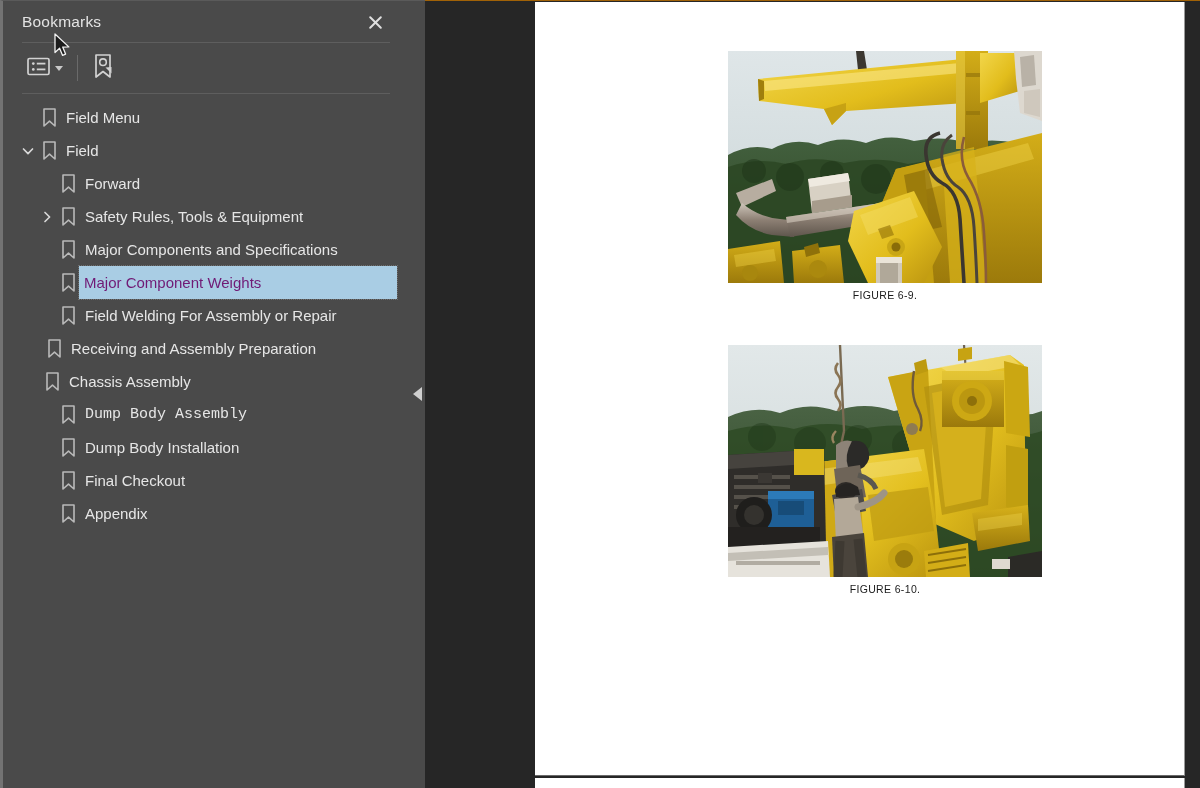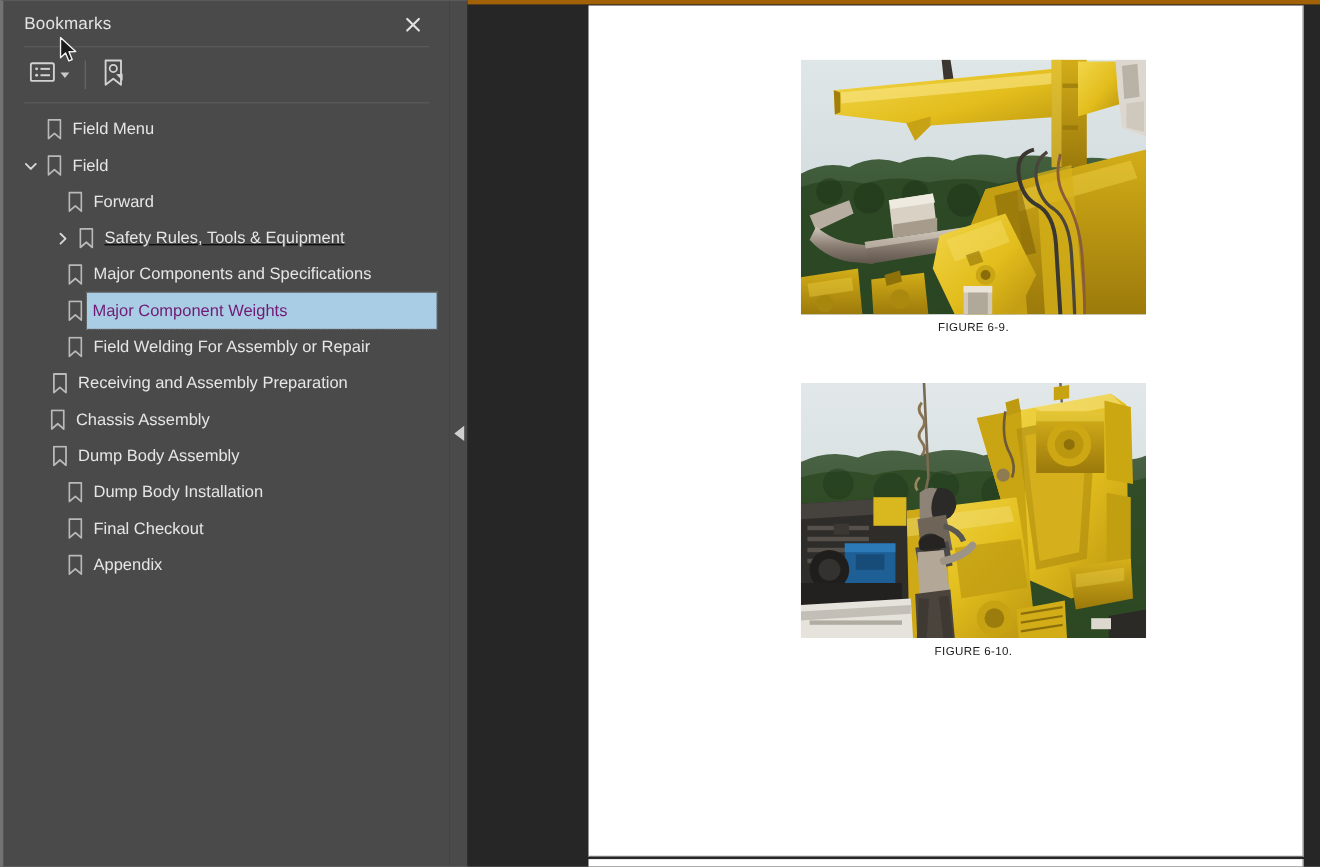--- a/index.html
+++ b/index.html
@@ -156,21 +156,21 @@
     border-bottom: 7px solid transparent;
     border-right: 9px solid #cfcfcf;
   }
 
   
   #viewer {
     position: absolute;
     left: 425px; top: 0;
     width: 775px; height: 788px;
     background: #262626;
-    border-top: 4px solid #a16207;
+    border-top: 1px solid #a16207;
     overflow: hidden;
   }
   #page-1 {
     position: absolute;
     left: 110px; top: 1px;
     width: 650px;
     height: 774px;
     background: #ffffff;
     border-right: 1px solid #9a9a9a;
     border-bottom: 1px solid #6a6a6a;
@@ -288,21 +288,21 @@
         </div>
         <div class="bm-row" style="padding-left: 33px;">
           <span class="bm-twisty"></span>
           <span class="bm-icon">
             <svg width="13" height="19" viewBox="0 0 13 19">
               <path d="M1 1 H12 V18 L6.5 13.2 L1 18 Z" fill="none" stroke="#b9b9b9" stroke-width="1.6" stroke-linejoin="round"></path>
             </svg>
           </span>
           <span class="bm-label">Forward</span>
         </div>
-        <div class="bm-row" style="padding-left: 43px; text-decoration: underline;">
+        <div class="bm-row" style="padding-left: 33px;">
           <span class="bm-twisty">
             <svg width="14" height="14" viewBox="0 0 14 14">
               <path d="M5 2.5 L9.6 7 L5 11.5" fill="none" stroke="#d8d8d8" stroke-width="1.7" stroke-linecap="round" stroke-linejoin="round"></path>
             </svg>
           </span>
           <span class="bm-icon">
             <svg width="13" height="19" viewBox="0 0 13 19">
               <path d="M1 1 H12 V18 L6.5 13.2 L1 18 Z" fill="none" stroke="#b9b9b9" stroke-width="1.6" stroke-linejoin="round"></path>
             </svg>
           </span>
@@ -346,21 +346,21 @@
         </div>
         <div class="bm-row" style="padding-left: 17px;">
           <span class="bm-twisty"></span>
           <span class="bm-icon">
             <svg width="13" height="19" viewBox="0 0 13 19">
               <path d="M1 1 H12 V18 L6.5 13.2 L1 18 Z" fill="none" stroke="#b9b9b9" stroke-width="1.6" stroke-linejoin="round"></path>
             </svg>
           </span>
           <span class="bm-label">Chassis Assembly</span>
         </div>
-        <div class="bm-row" style="padding-left: 19px;">
+        <div class="bm-row" style="padding-left: 33px; font-family: Liberation Mono, monospace;">
           <span class="bm-twisty"></span>
           <span class="bm-icon">
             <svg width="13" height="19" viewBox="0 0 13 19">
               <path d="M1 1 H12 V18 L6.5 13.2 L1 18 Z" fill="none" stroke="#b9b9b9" stroke-width="1.6" stroke-linejoin="round"></path>
             </svg>
           </span>
           <span class="bm-label">Dump Body Assembly</span>
         </div>
         <div class="bm-row" style="padding-left: 33px;">
           <span class="bm-twisty"></span>

